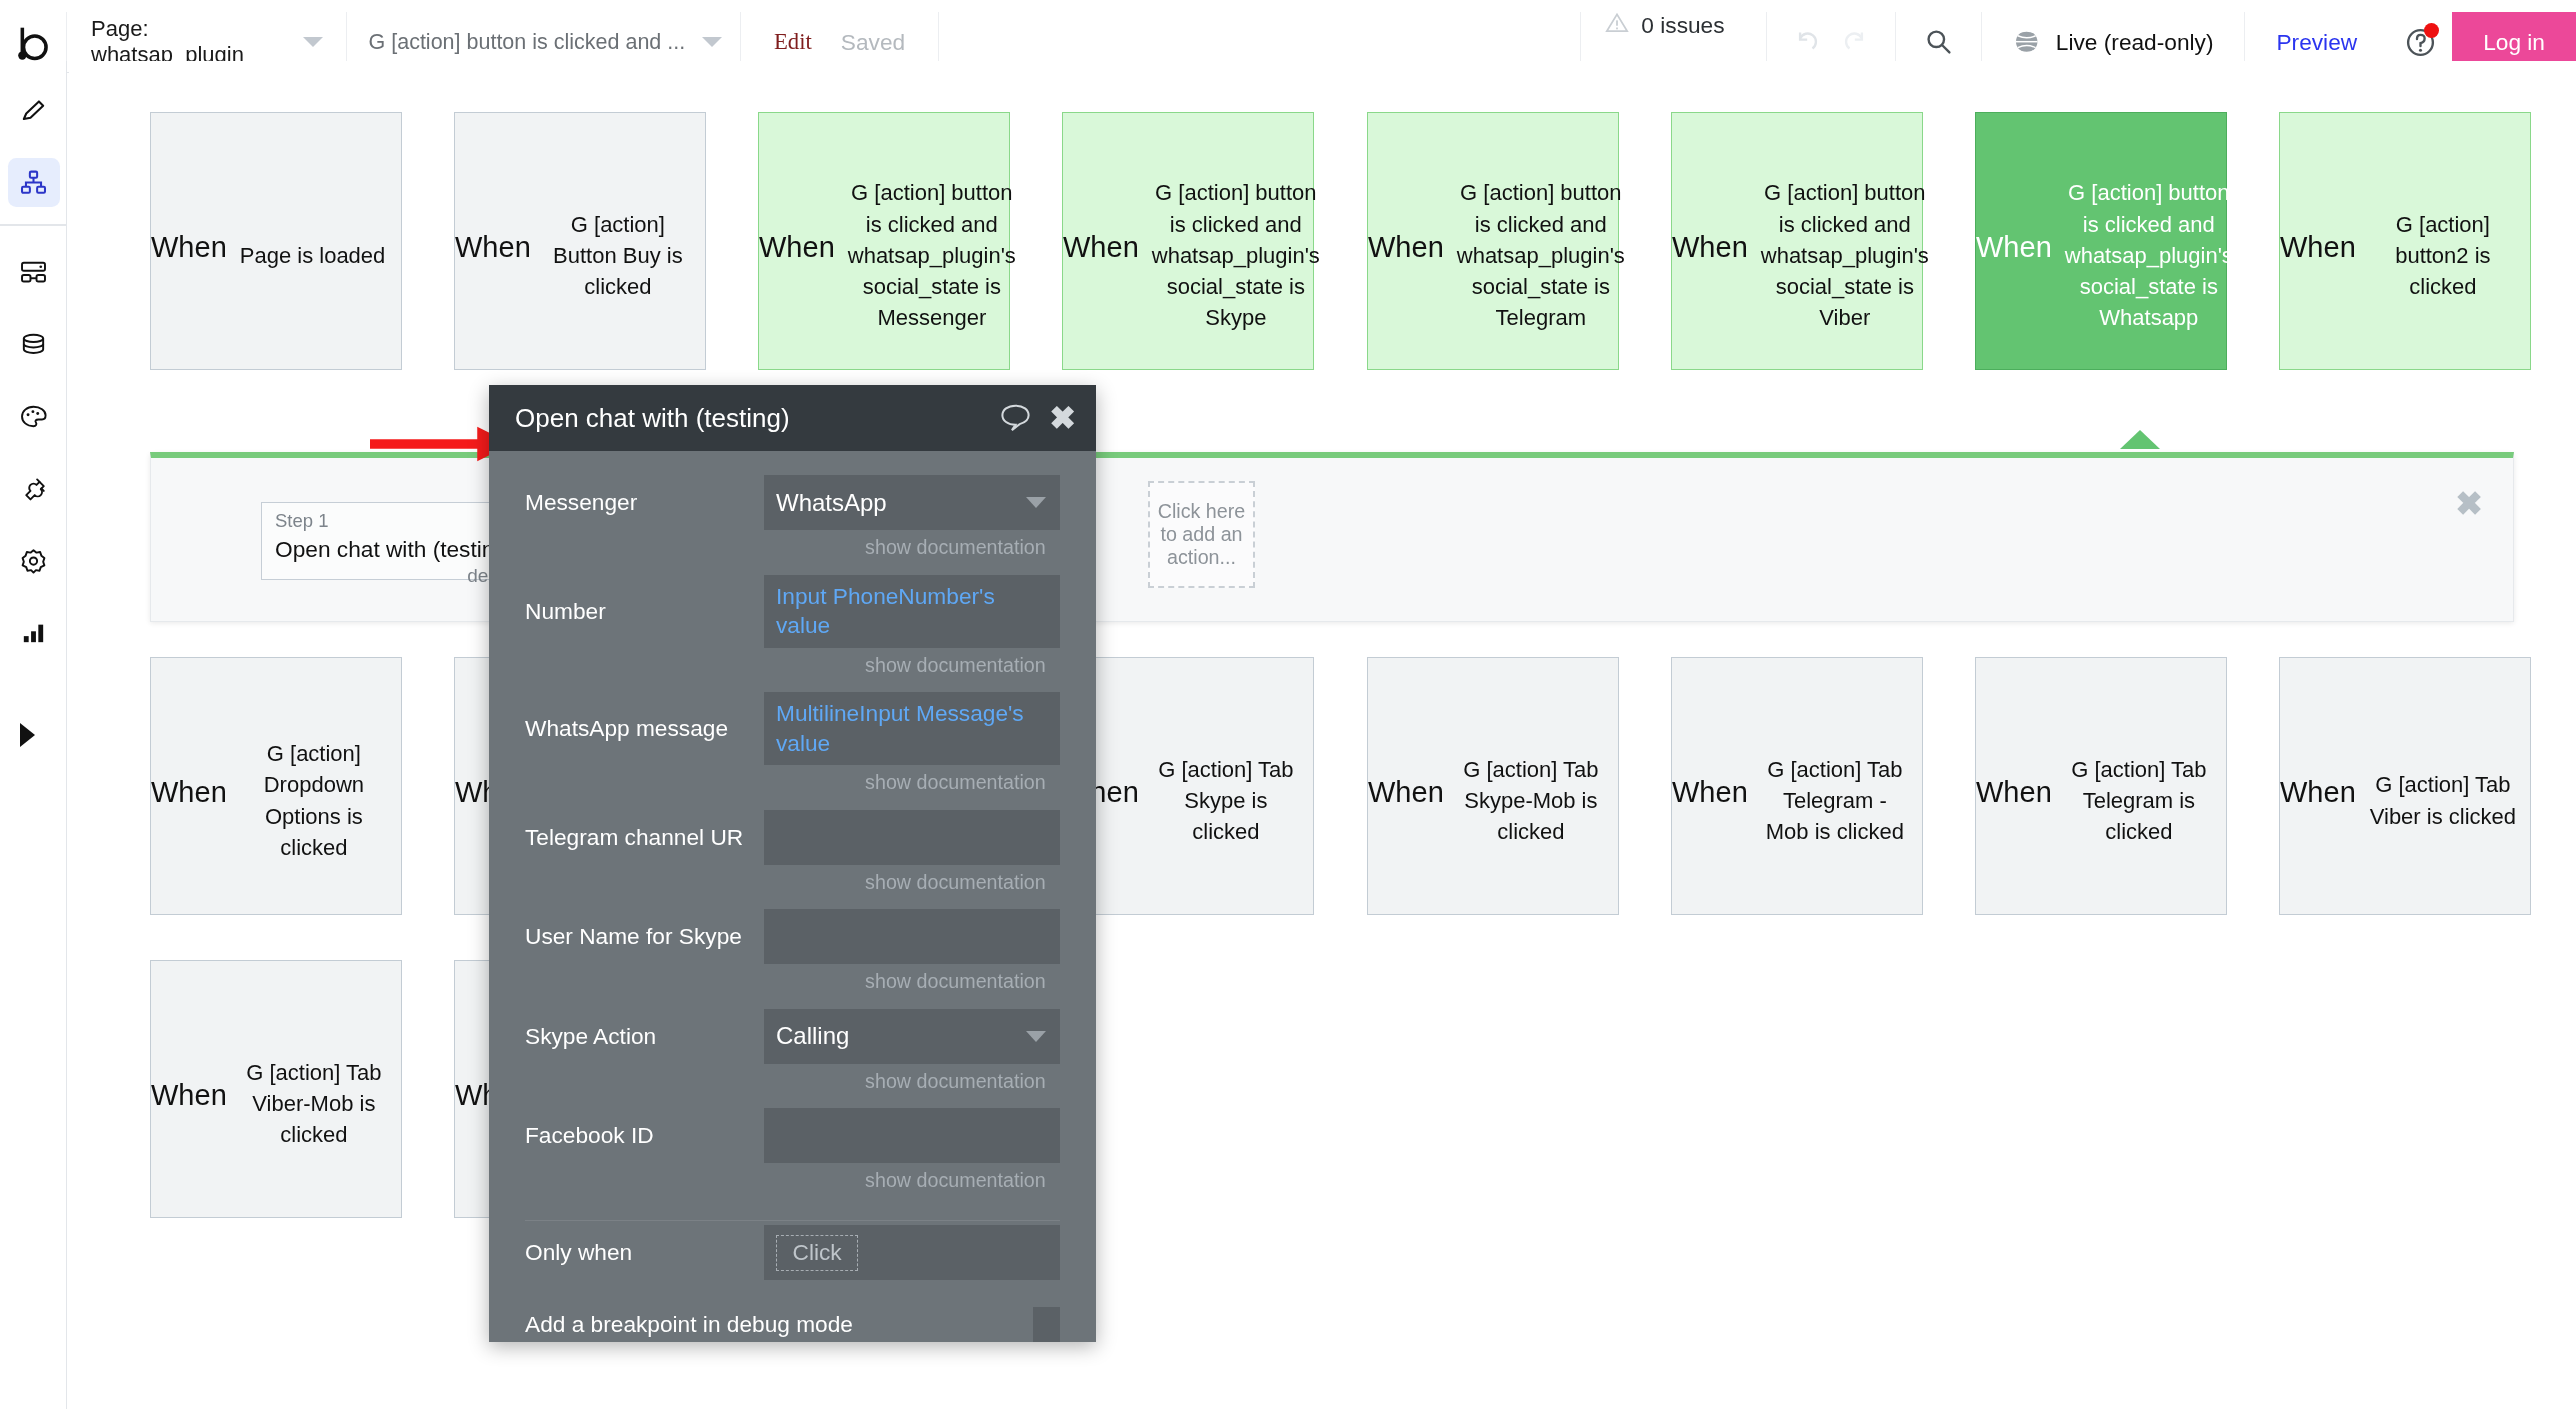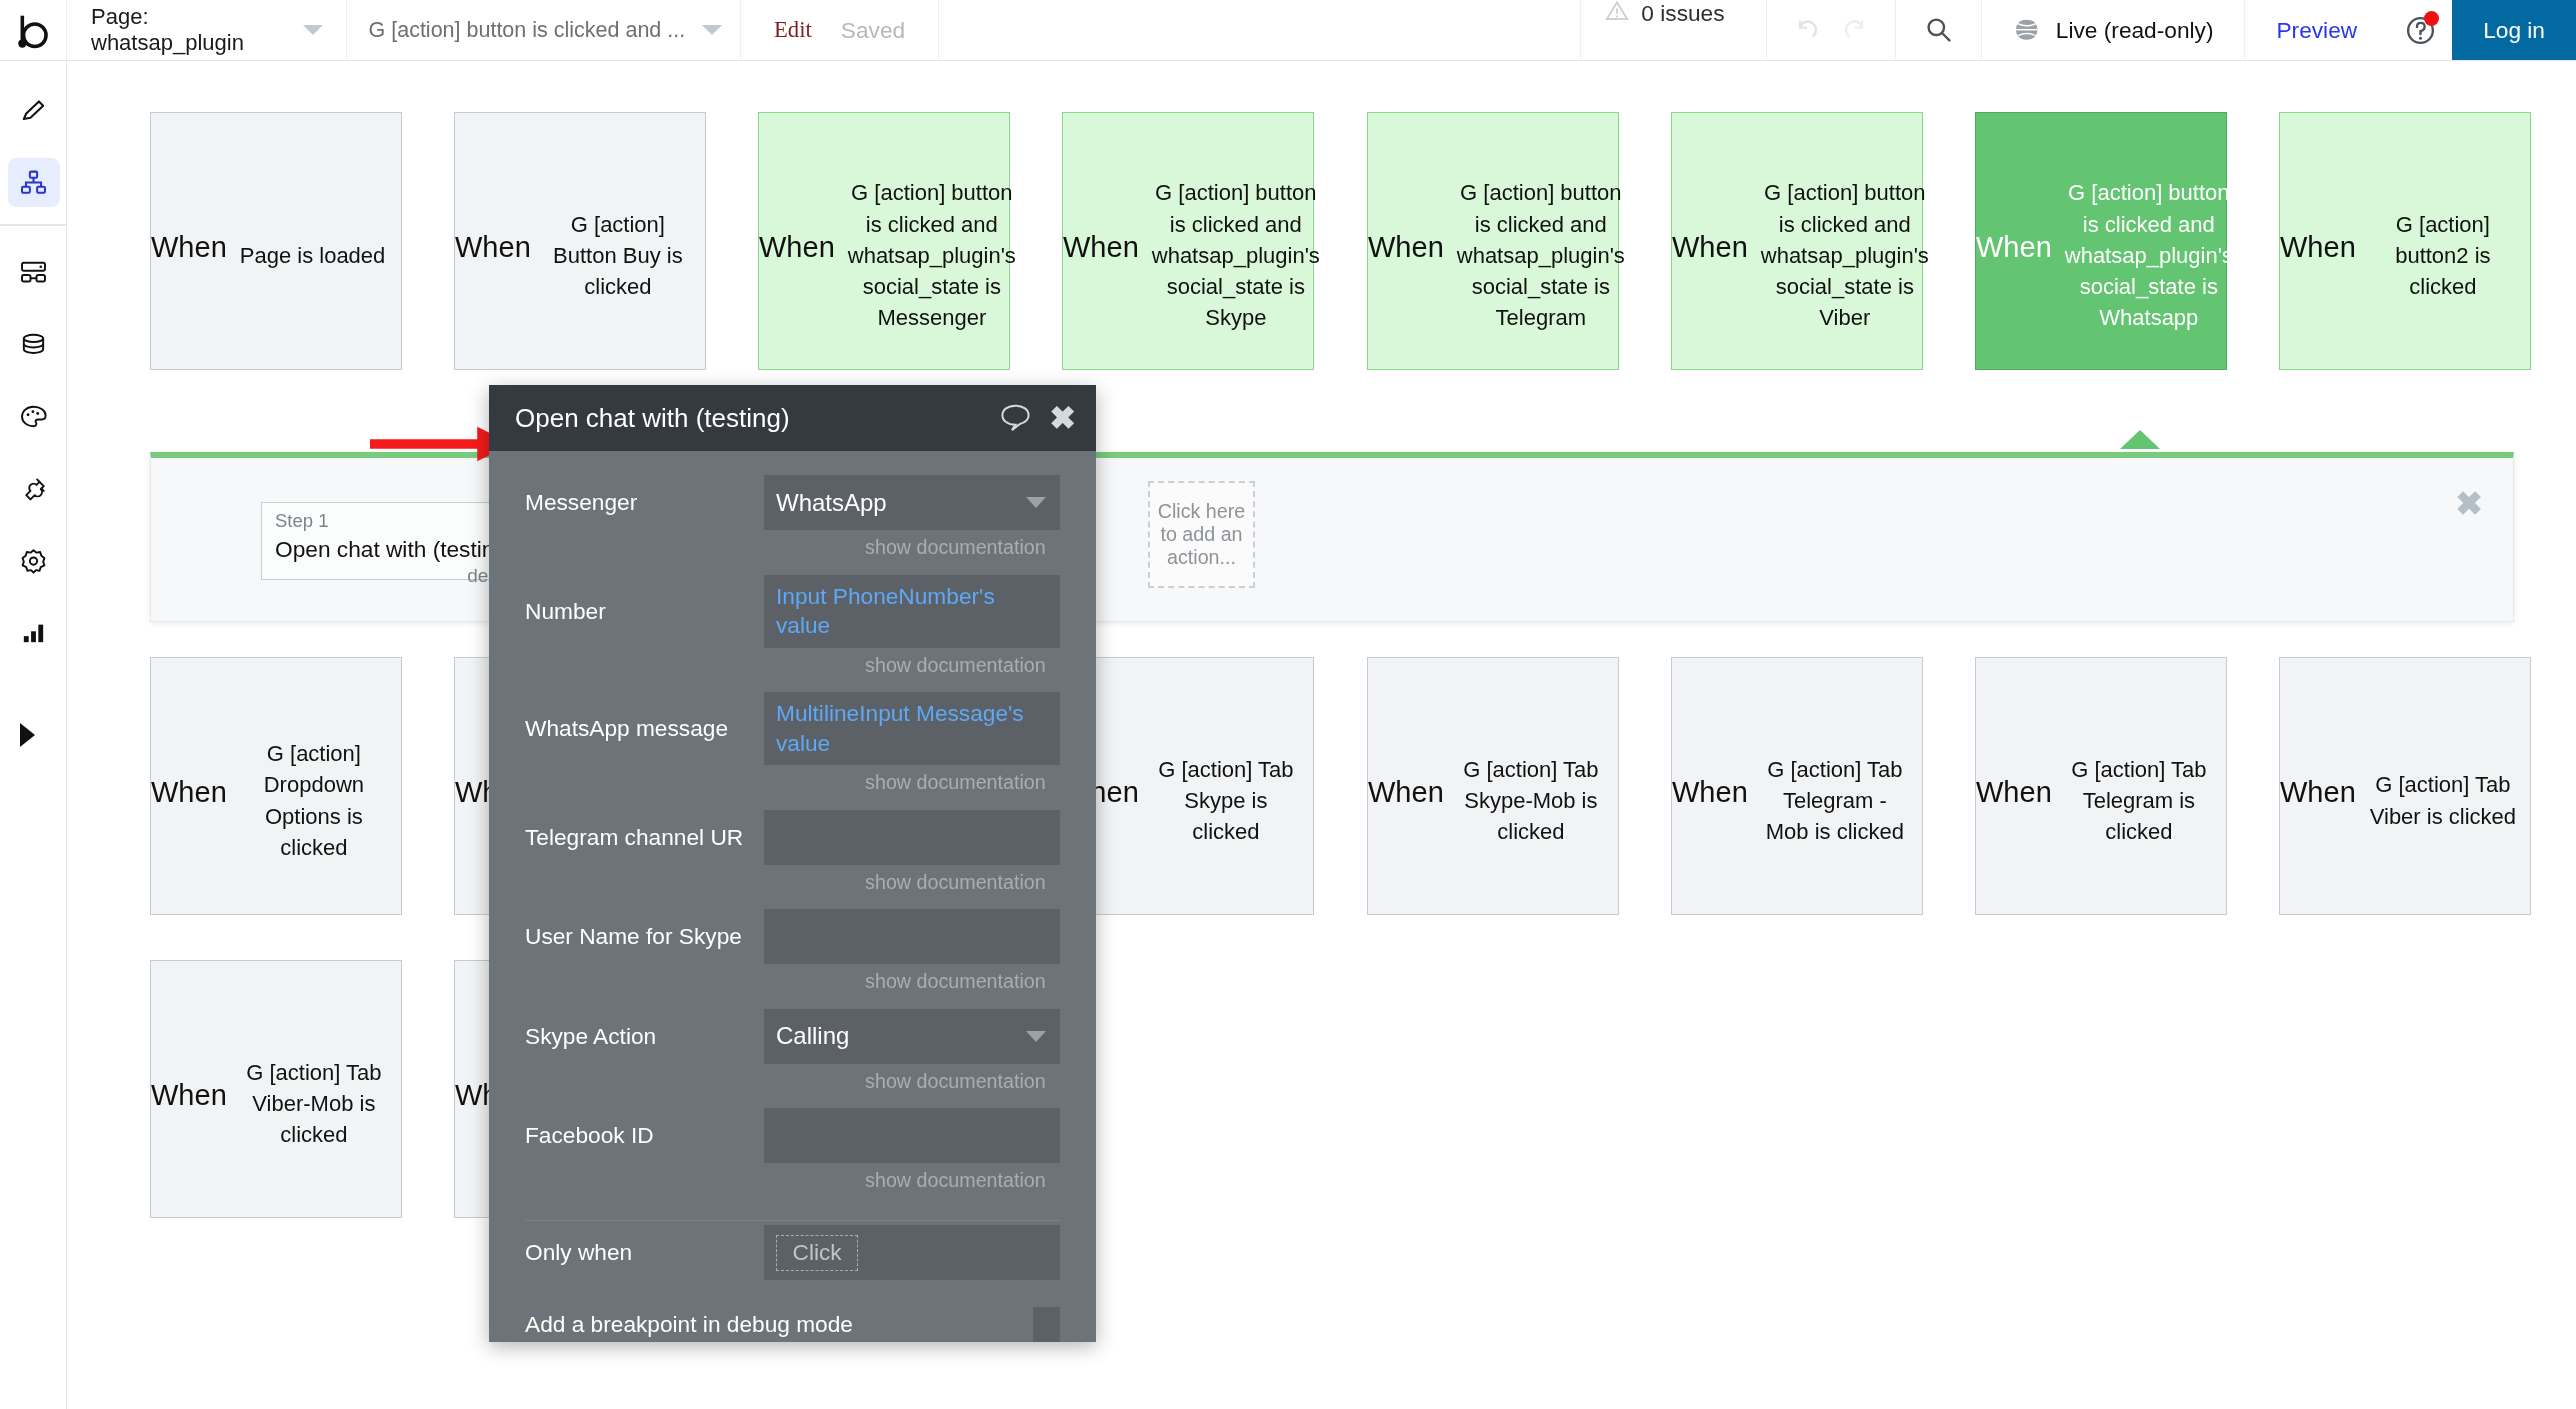--- a/index.html
+++ b/index.html
@@ -5,21 +5,21 @@
   * { box-sizing: border-box; margin: 0; padding: 0; }
   html, body {
     width: 2576px; height: 1410px;
     font-family: "Liberation Sans", sans-serif;
     background: #ffffff;
     overflow: hidden;
   }
 
   
   .topbar {
-    position: absolute; top: 0; left: 0; width: 2576px; height: 61px;
+    position: absolute; top: 12px; left: 0; width: 2576px; height: 61px;
     background: #ffffff;
     border-bottom: 1.8px solid #e3e6ea;
     display: flex; align-items: stretch;
   }
   .logo-cell {
     width: 67px; display: flex; align-items: center; justify-content: center;
     border-right: 1.8px solid #eceef1;
   }
   .page-select {
     width: 280px; display: flex; align-items: center; padding: 0 22.7px 0 24px;
@@ -68,21 +68,21 @@
   }
   .preview-cell .txt { font-size: 22.7px; color: #2b35ef; }
   .help-cell {
     display: flex; align-items: center; padding: 0 15.5px; position: relative;
   }
   .help-dot {
     position: absolute; top: 10.7px; right: 13px;
     width: 15.5px; height: 15.5px; border-radius: 50%; background: #ee1111;
   }
   .login-cell {
-    background: #0369a1; display: flex; align-items: center;
+    background: #ec4899; display: flex; align-items: center;
     padding: 0 31px; min-width: 119px; justify-content: center;
   }
   .login-cell .txt { font-size: 22.7px; color: #ffffff; }
 
   
   .rail {
     position: absolute; top: 61px; left: 0; width: 67px; height: 1349px;
     background: #ffffff; border-right: 1.8px solid #e3e6ea;
   }
   .rail-item {

